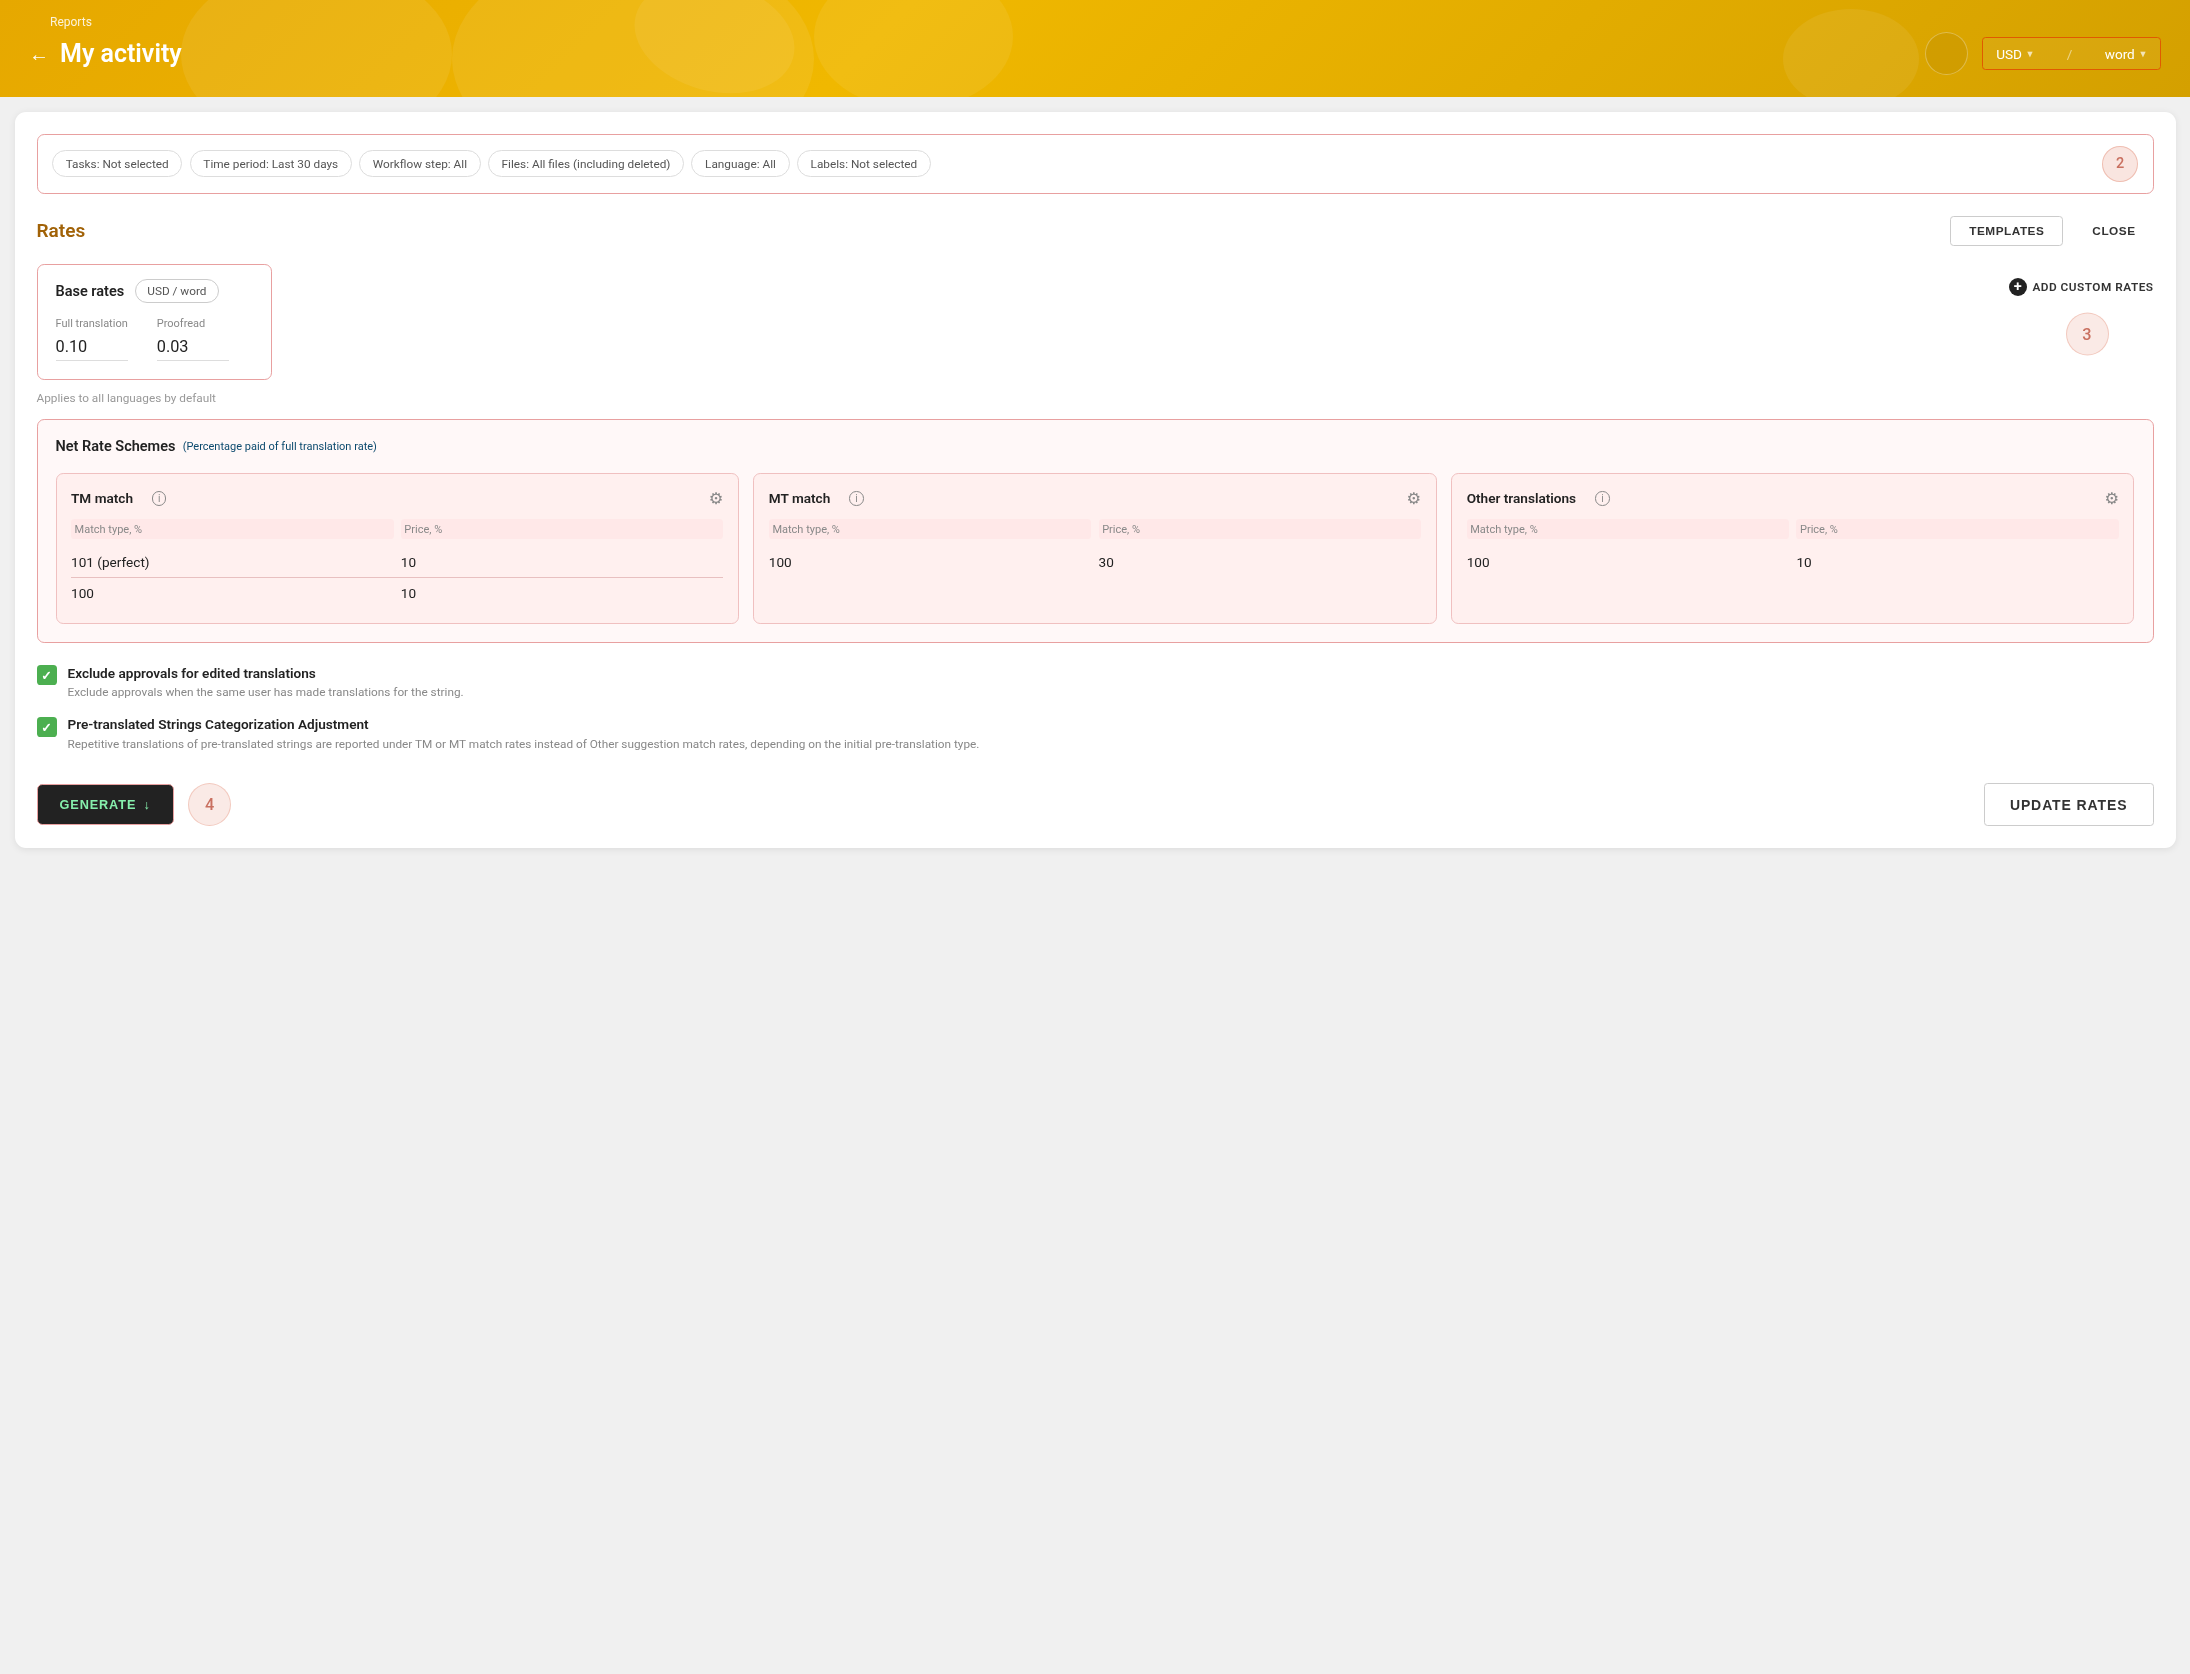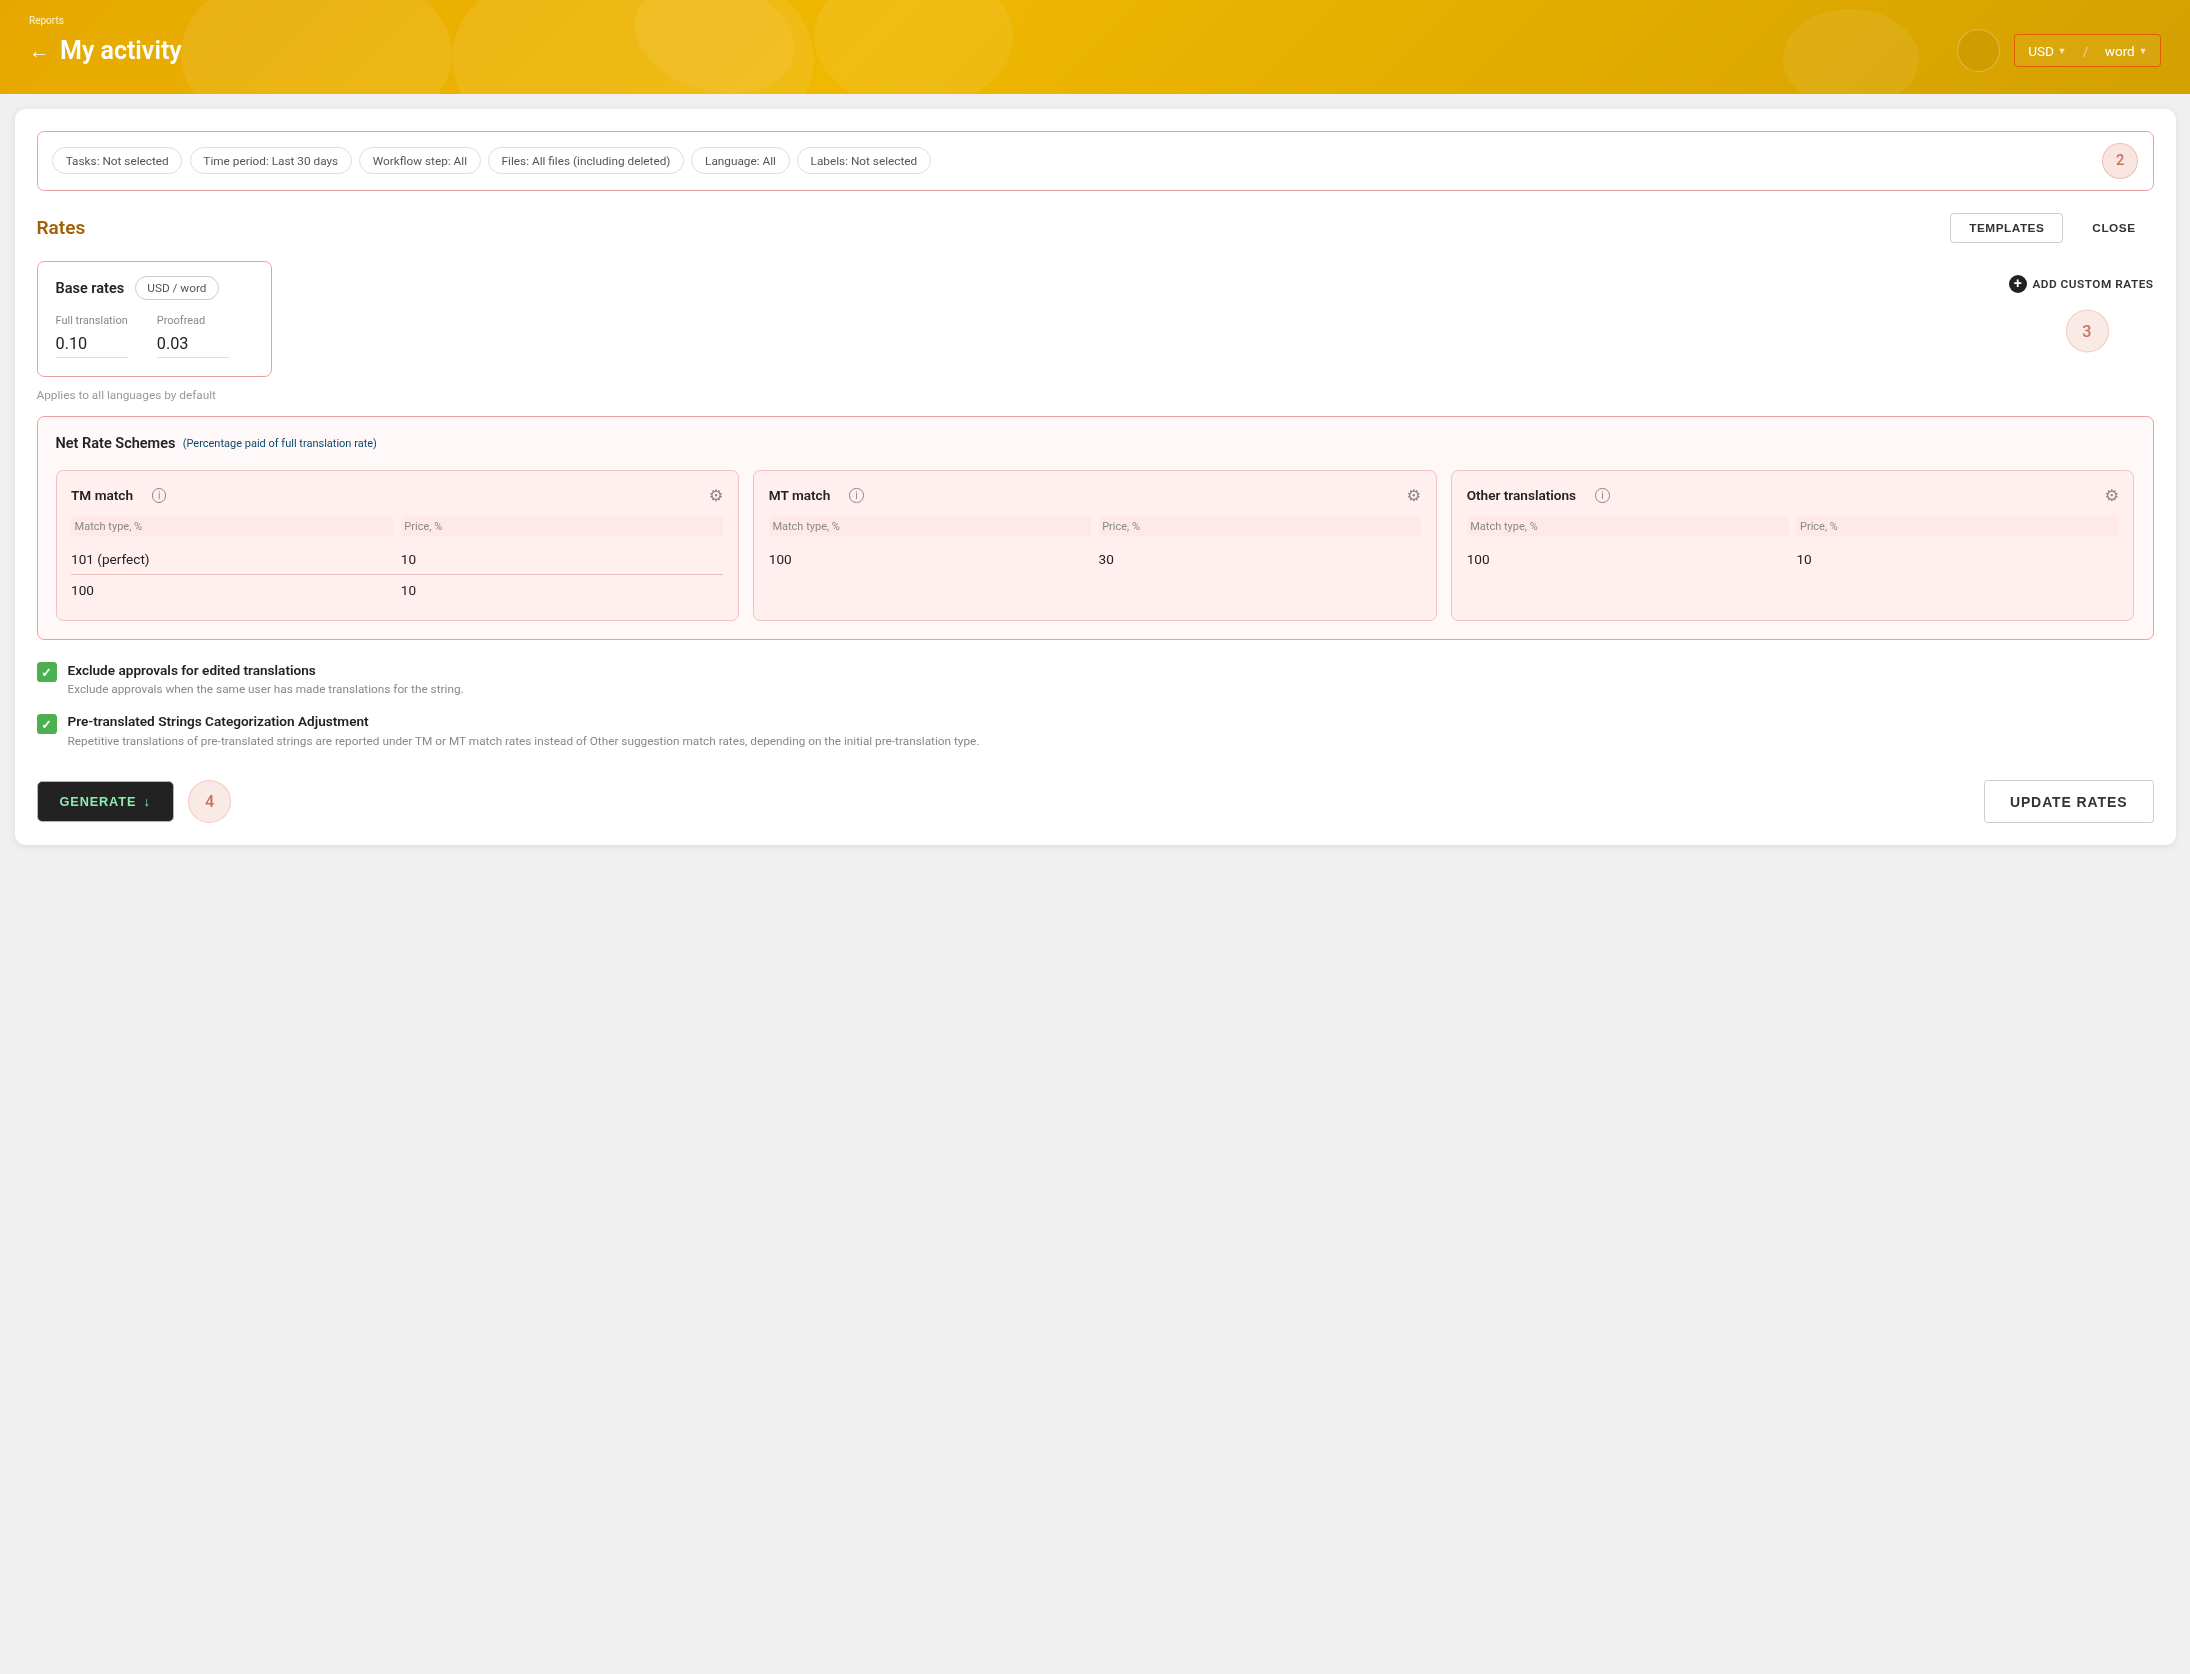--- a/index.html
+++ b/index.html
@@ -32,22 +32,23 @@
     .header-bg-shapes::before {
       width: 271px; height: 181px;
       top: -36px; left: 181px;
     }
     .header-bg-shapes::after {
       width: 362px; height: 226px;
       top: -54px; left: 452px;
     }
     .reports-label {
       color: rgba(255,255,255,0.85);
-      font-size: 10px;
+      font-size: 12px;
       margin-bottom: 3.6px;
+      margin-left: 21px;
     }
     .header-title-row {
       display: flex;
       align-items: center;
       justify-content: space-between;
     }
     .header-title {
       display: flex;
       align-items: center;
       gap: 11px;
@@ -67,21 +68,21 @@
     }
     .avatar-circle {
       width: 43px; height: 43px;
       border-radius: 50%;
       background: rgba(200,150,0,0.5);
       border: 1.8px solid rgba(255,255,255,0.3);
     }
     .currency-selector {
       display: flex;
       align-items: center;
-      gap: 0;
+      gap: 16px;
       border: 1.8px solid #e05a00;
       border-radius: 3.6px;
       background: rgba(255,255,255,0.05);
       overflow: hidden;
     }
     .currency-part {
       display: flex;
       align-items: center;
       gap: 3.6px;
       padding: 7.2px 12.7px;

